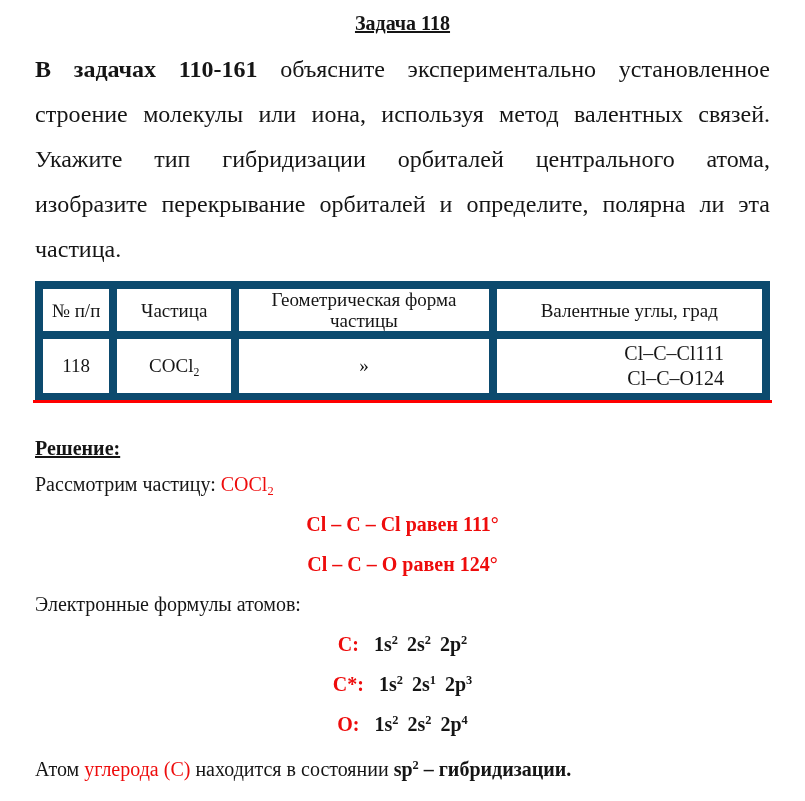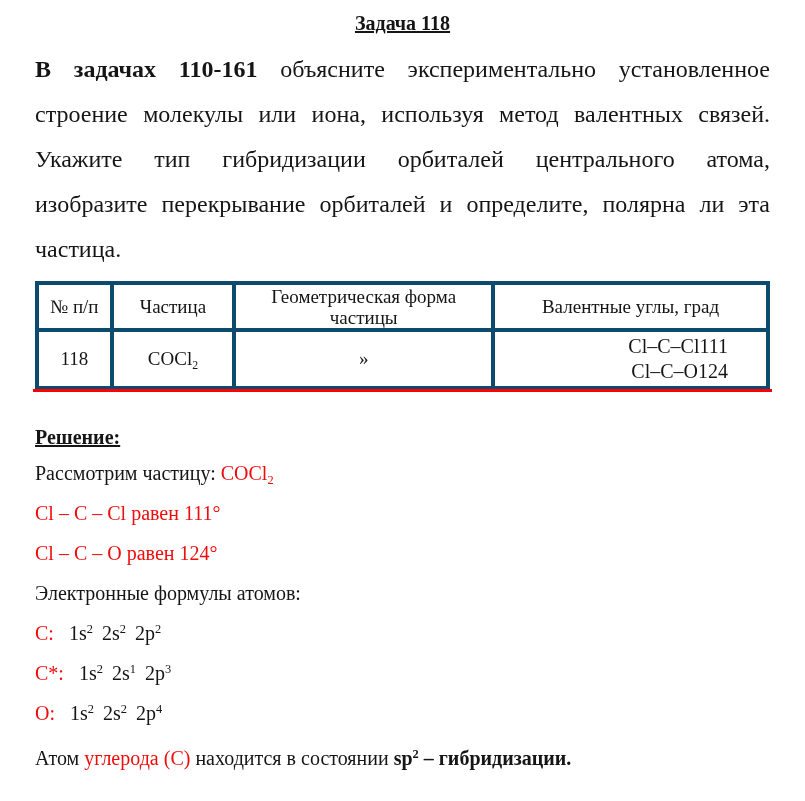--- a/index.html
+++ b/index.html
@@ -20,21 +20,21 @@
     margin-top: 11px; font-size: 24px; line-height: 45px;
     text-align: justify; word-spacing: 2px;
   }
   .intro .lead { font-weight: bold; }
 
   table.cond {
     width: 100%; margin-top: 9px; border-collapse: collapse;
     font-size: 19px;
   }
   table.cond th, table.cond td {
-    border: 4px solid #0c4a6e; text-align: center; vertical-align: middle;
+    border: 8px solid #0c4a6e; text-align: center; vertical-align: middle;
     font-weight: normal; padding: 0;
   }
   table.cond thead tr { height: 47px; }
   table.cond tbody tr { height: 53px; }
   .col-num   { width: 10.2%; }
   .col-part  { width: 16.8%; }
   .col-shape { width: 35.4%; }
   .col-ang   { width: 37.6%; }
   th.hdr { line-height: 21px; padding: 2px 6px; }
   .angles-cell { padding: 2px 38px 2px 42px; }
@@ -45,21 +45,21 @@
     margin-left: -2px; margin-top: -1px;
   }
 
   .solution-heading {
     margin-top: 33px; font-size: 20px; font-weight: bold;
     text-decoration: underline; line-height: 25px;
   }
 
   .solution { margin-top: 3px; font-size: 20px; }
   .sol-line { height: 40px; line-height: 40px; }
-  .sol-line.center { text-align: left; }
+  .sol-line.center { text-align: center; font-weight: bold; }
   .gap-above { margin-top: 10px; }
   .red { color: #ee0c0c; }
 
   sub { font-size: 62%; line-height: 0; vertical-align: -4px; }
   sup { font-size: 62%; line-height: 0; vertical-align: 7px; }
 
   .fgap { display: inline-block; width: 15px; }
   .term + .term { margin-left: 9px; }
 
   .conclusion { margin-top: 5px; }

